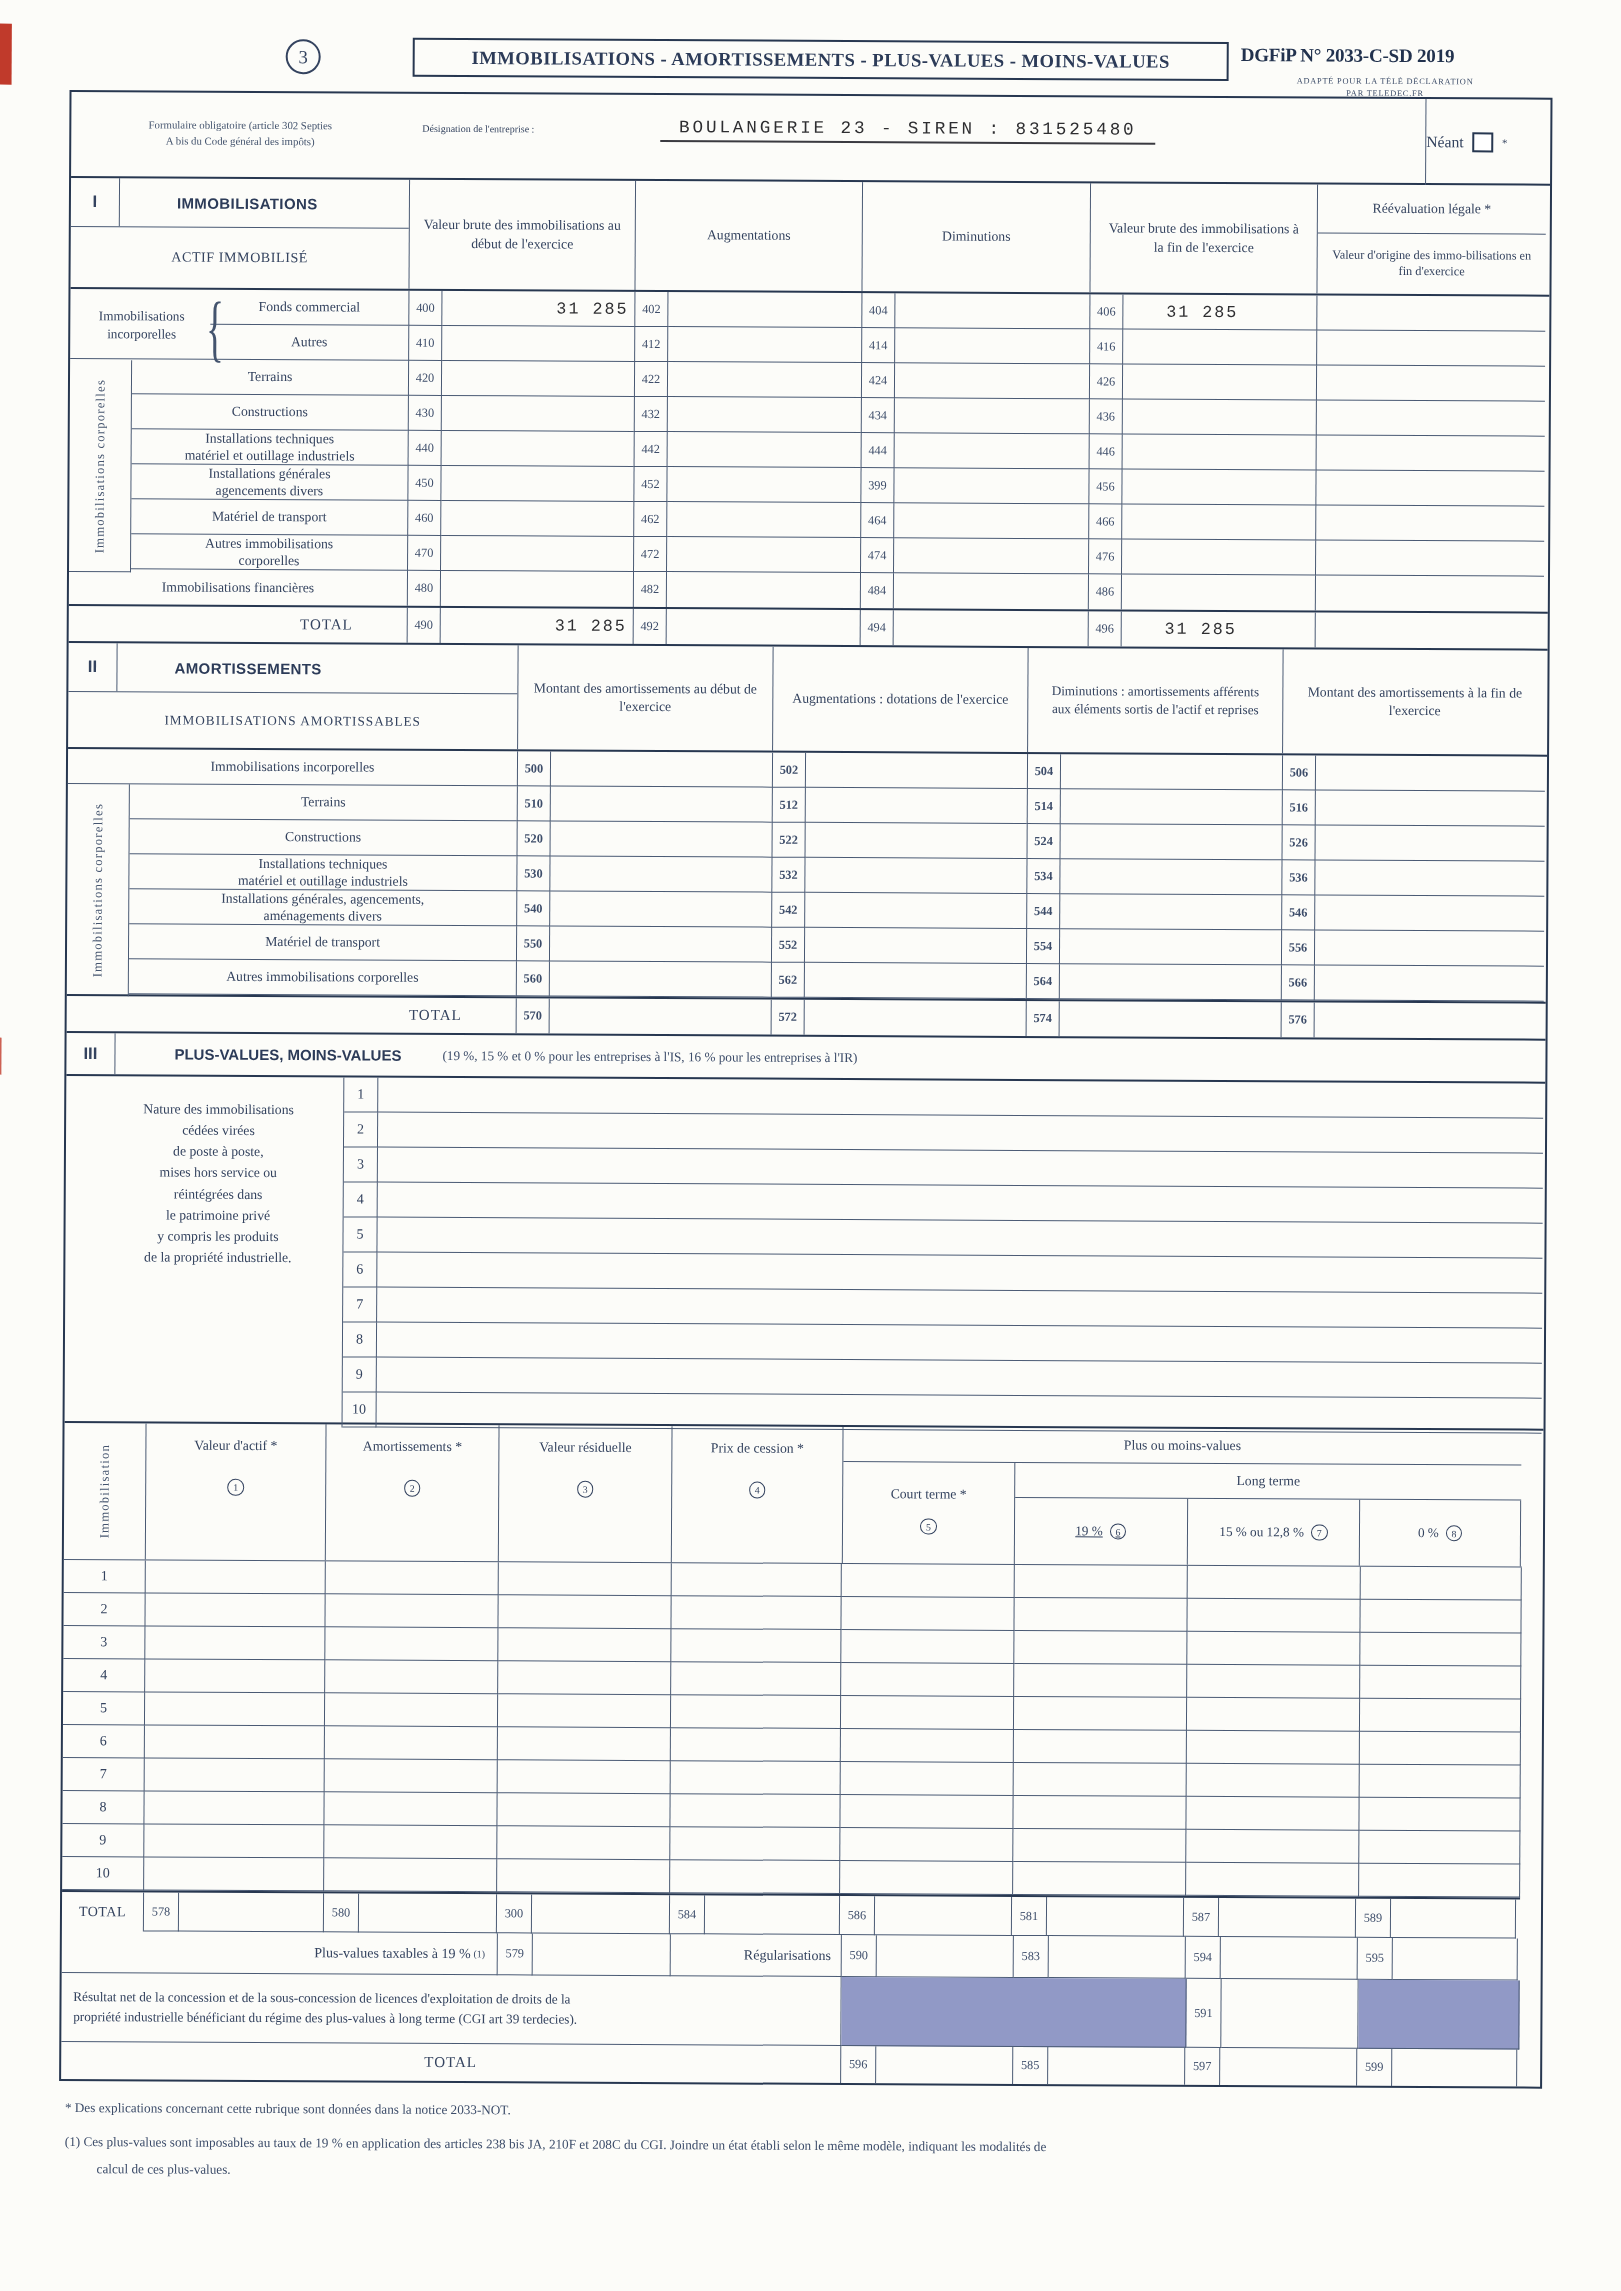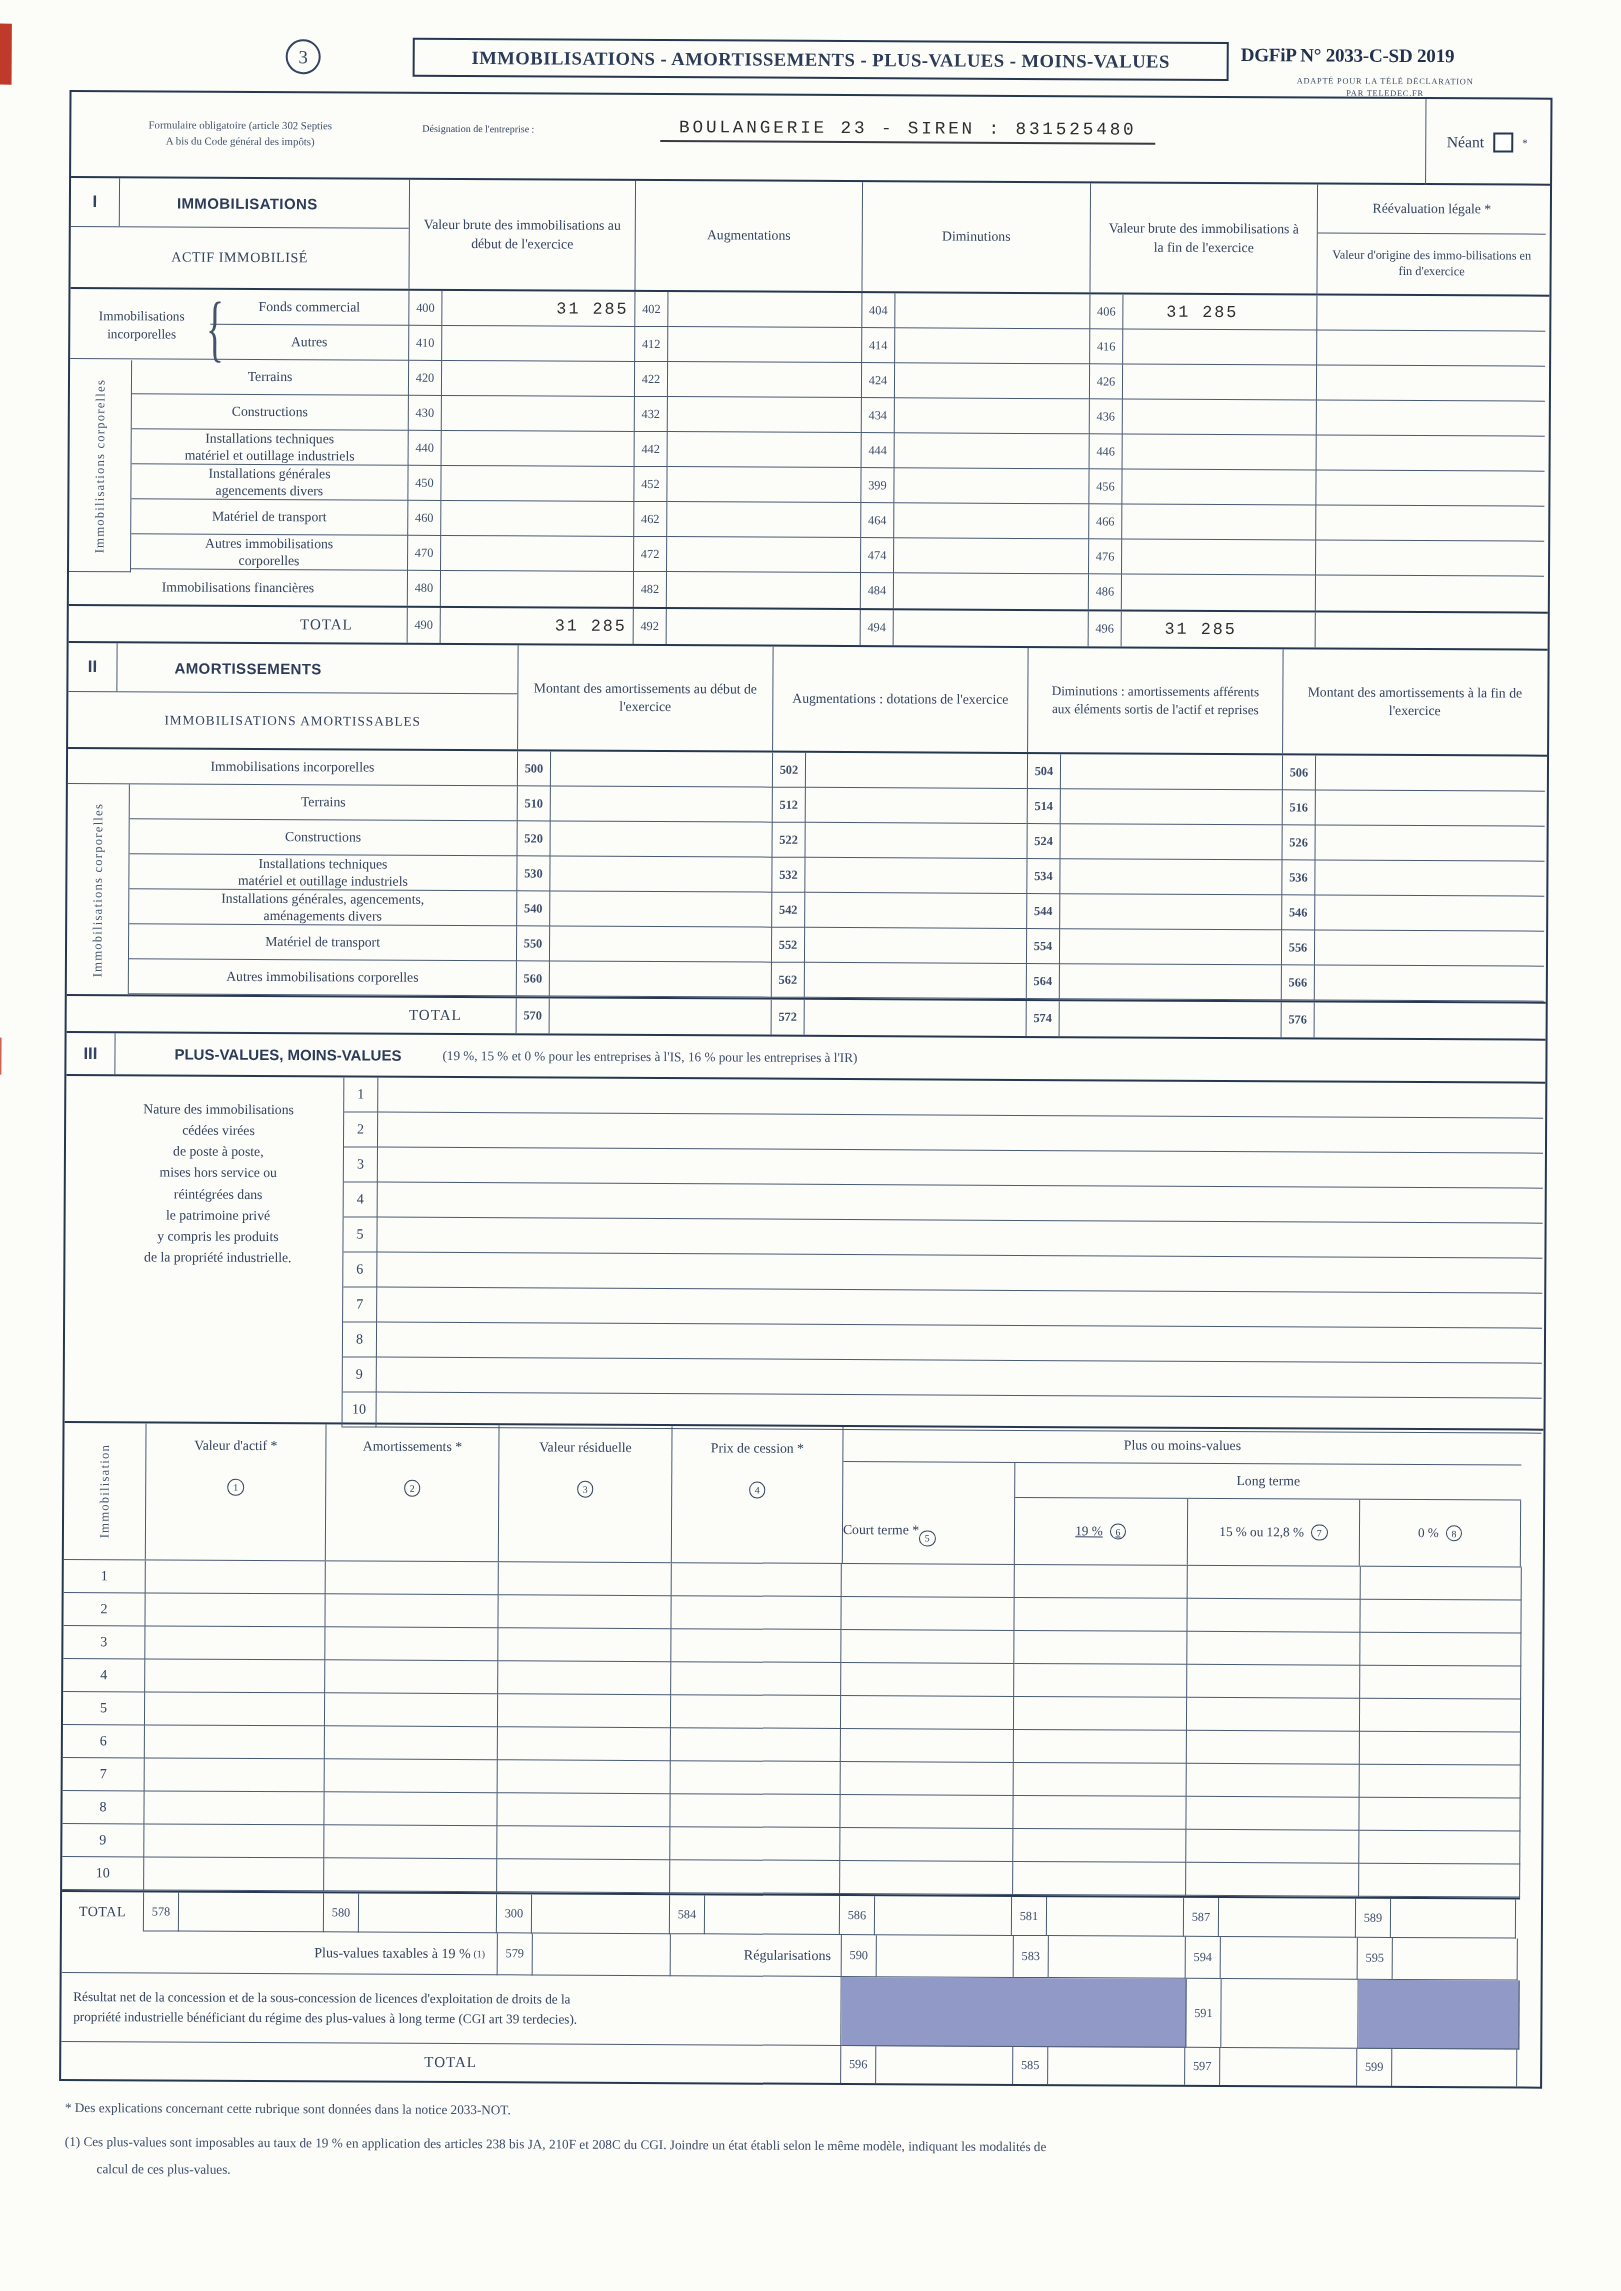--- a/index.html
+++ b/index.html
@@ -27,21 +27,21 @@
   .bb{border-bottom:1px solid var(--line);}
   .br{border-right:1px solid var(--line);}
   .bl{border-left:1px solid var(--line);}
   
   .desig{position:relative;height:86px;border-bottom:2.9px solid var(--thick);}
   .mandnote{left:44px;top:23.5px;width:250px;font-size:10.8px;line-height:1.5;text-align:center;color:#44546e;}
   .desiglabel{left:351px;top:29px;font-size:10px;}
   .desigval{left:589px;top:21.6px;width:495px;border-bottom:2px solid #3a3a40;text-align:center;
             font-size:17.6px;letter-spacing:2.9px;padding-bottom:3.9px;}
   .neantcell{left:1354px;top:0;width:123px;height:86px;border-left:1px solid var(--line);
-             display:flex;align-items:center;justify-content:center;gap:8.8px;font-size:15.7px;}
+             display:flex;align-items:center;gap:8.8px;font-size:15.7px;}
   .chk{width:20.6px;height:20.6px;border:2px solid var(--thick);background:#fff;}
   .star{font-size:10.8px;vertical-align:super;}
   
   .sechead{display:flex;border-bottom:2px solid var(--thick);}
   .numcell{width:49px;border-right:1.5px solid var(--line);display:flex;align-items:center;justify-content:center;
            font-weight:bold;font-size:16.7px;}
   .sectitle{flex:1;display:flex;align-items:center;padding-left:57px;font-weight:bold;font-size:15px;letter-spacing:0.4px;color:#2c3b58;}
   .hcell{display:flex;align-items:center;justify-content:center;text-align:center;font-size:13.7px;line-height:1.35;padding:3.9px 13.7px;}
   .row{display:flex;}
   .code{display:flex;align-items:center;justify-content:center;font-size:12.3px;color:#3d4d6a;
@@ -87,21 +87,21 @@
   
   .pvt-head{display:flex;height:137px;border-bottom:1.5px solid var(--line);}
   .pv-numcol{width:82px;position:relative;border-right:1px solid var(--line);}
   .pvh{display:flex;flex-direction:column;align-items:center;padding-top:13.7px;font-size:13.7px;text-align:center;}
   .pvh .circ{margin-top:25.5px;}
   .circ{display:inline-flex;width:16.7px;height:16.7px;border:1px solid var(--ink);border-radius:50%;
         align-items:center;justify-content:center;font-size:9.8px;flex:none;}
   .pvgroup{display:flex;flex-direction:column;width:678px;}
   .pmvtitle{height:35px;display:flex;align-items:center;justify-content:center;font-size:13.7px;border-bottom:1px solid var(--line);}
   .pvglow{display:flex;flex:1;}
-  .court{width:173px;border-right:1px solid var(--line);display:flex;flex-direction:row;align-items:center;padding-top:35px;font-size:13.7px;}
+  .court{width:173px;border-right:1px solid var(--line);display:flex;flex-direction:column;align-items:center;padding-top:24px;font-size:13.7px;}
   .court .circ{margin-top:15.7px;}
   .longt{width:506px;display:flex;flex-direction:column;}
   .lttitle{height:35px;display:flex;align-items:center;justify-content:center;font-size:13.7px;border-bottom:1px solid var(--line);}
   .ltcols{display:flex;flex:1;}
   .ltc{display:flex;align-items:center;justify-content:center;gap:6.9px;font-size:13.2px;}
   .w-pc1{width:180px;} .w-pc2{width:173px;} .w-pc3{width:173px;} .w-pc4{width:171px;}
   .w-pc5{width:173px;} .w-pc6{width:173px;text-decoration:underline;} .w-pc7{width:173px;} .w-pc8{width:161px;}
   .pvrow{display:flex;height:33px;}
   .pvnum{width:82px;display:flex;align-items:center;justify-content:center;font-size:14px;}
   .pcode{width:35px;display:flex;align-items:center;justify-content:center;font-size:12.3px;color:#3d4d6a;}

